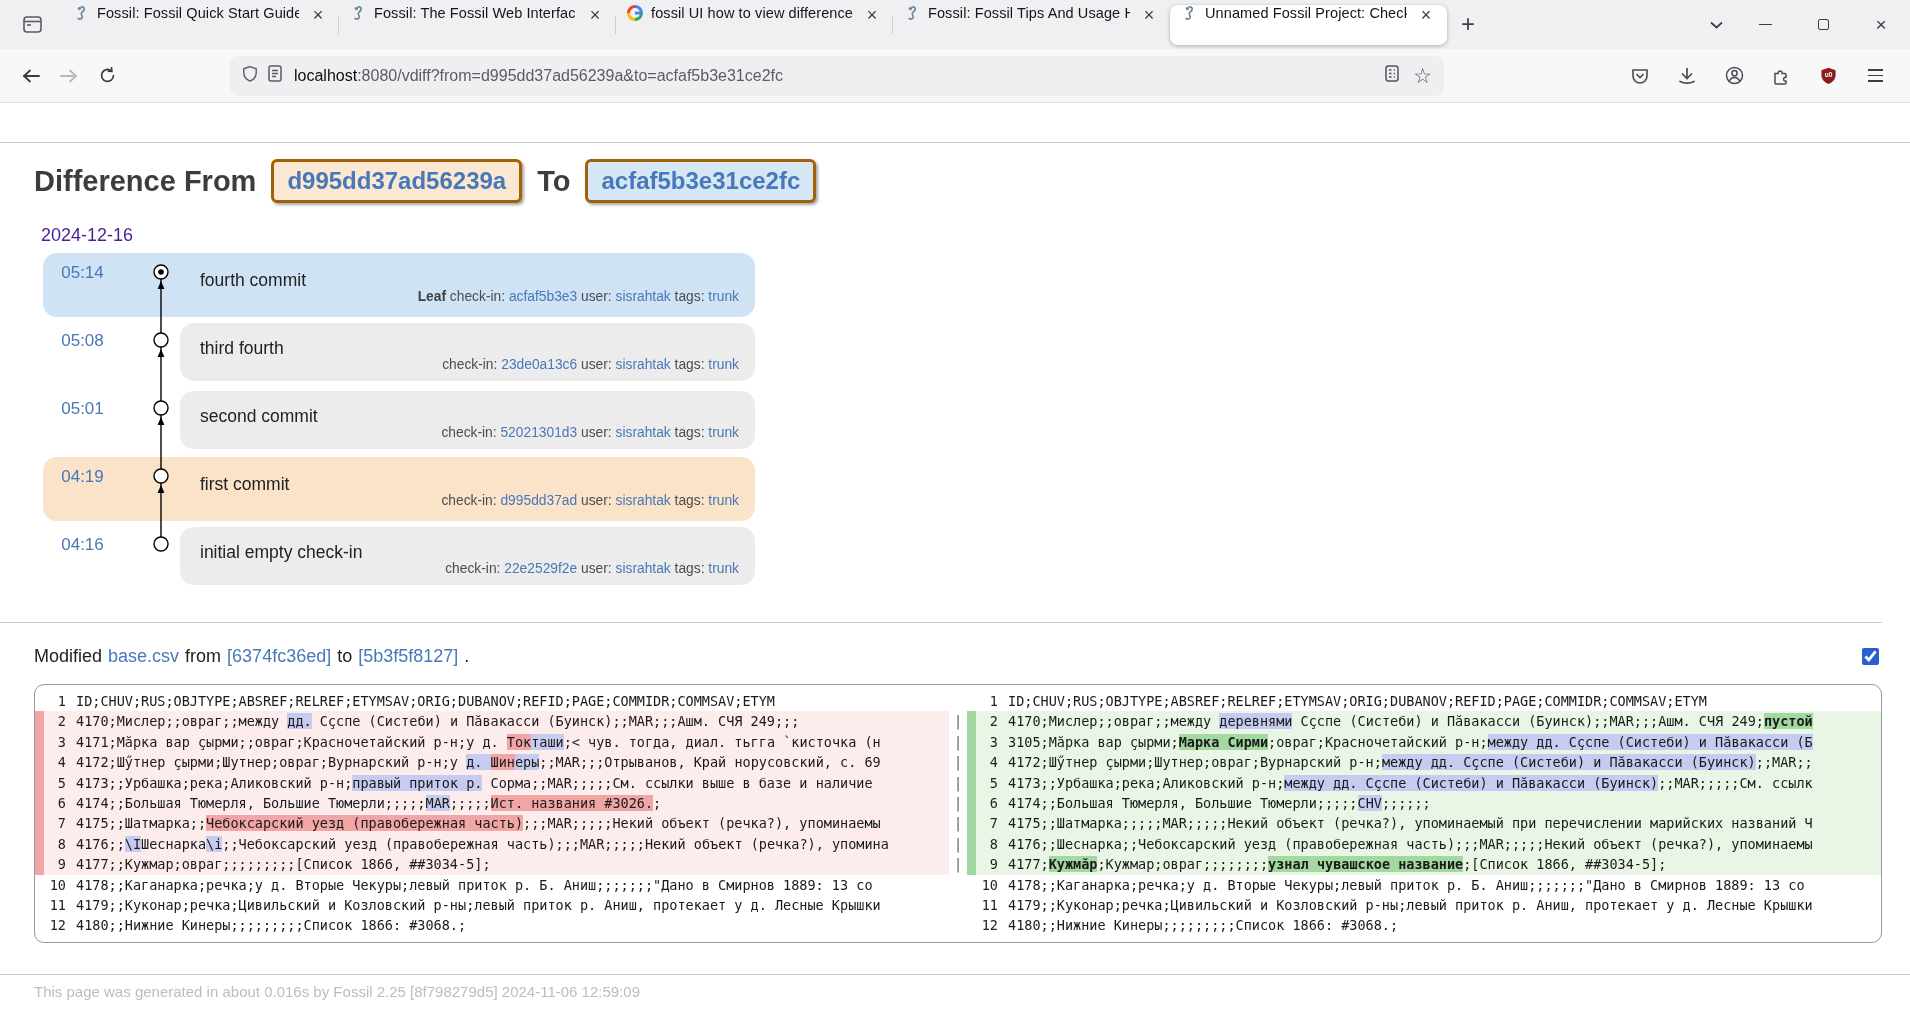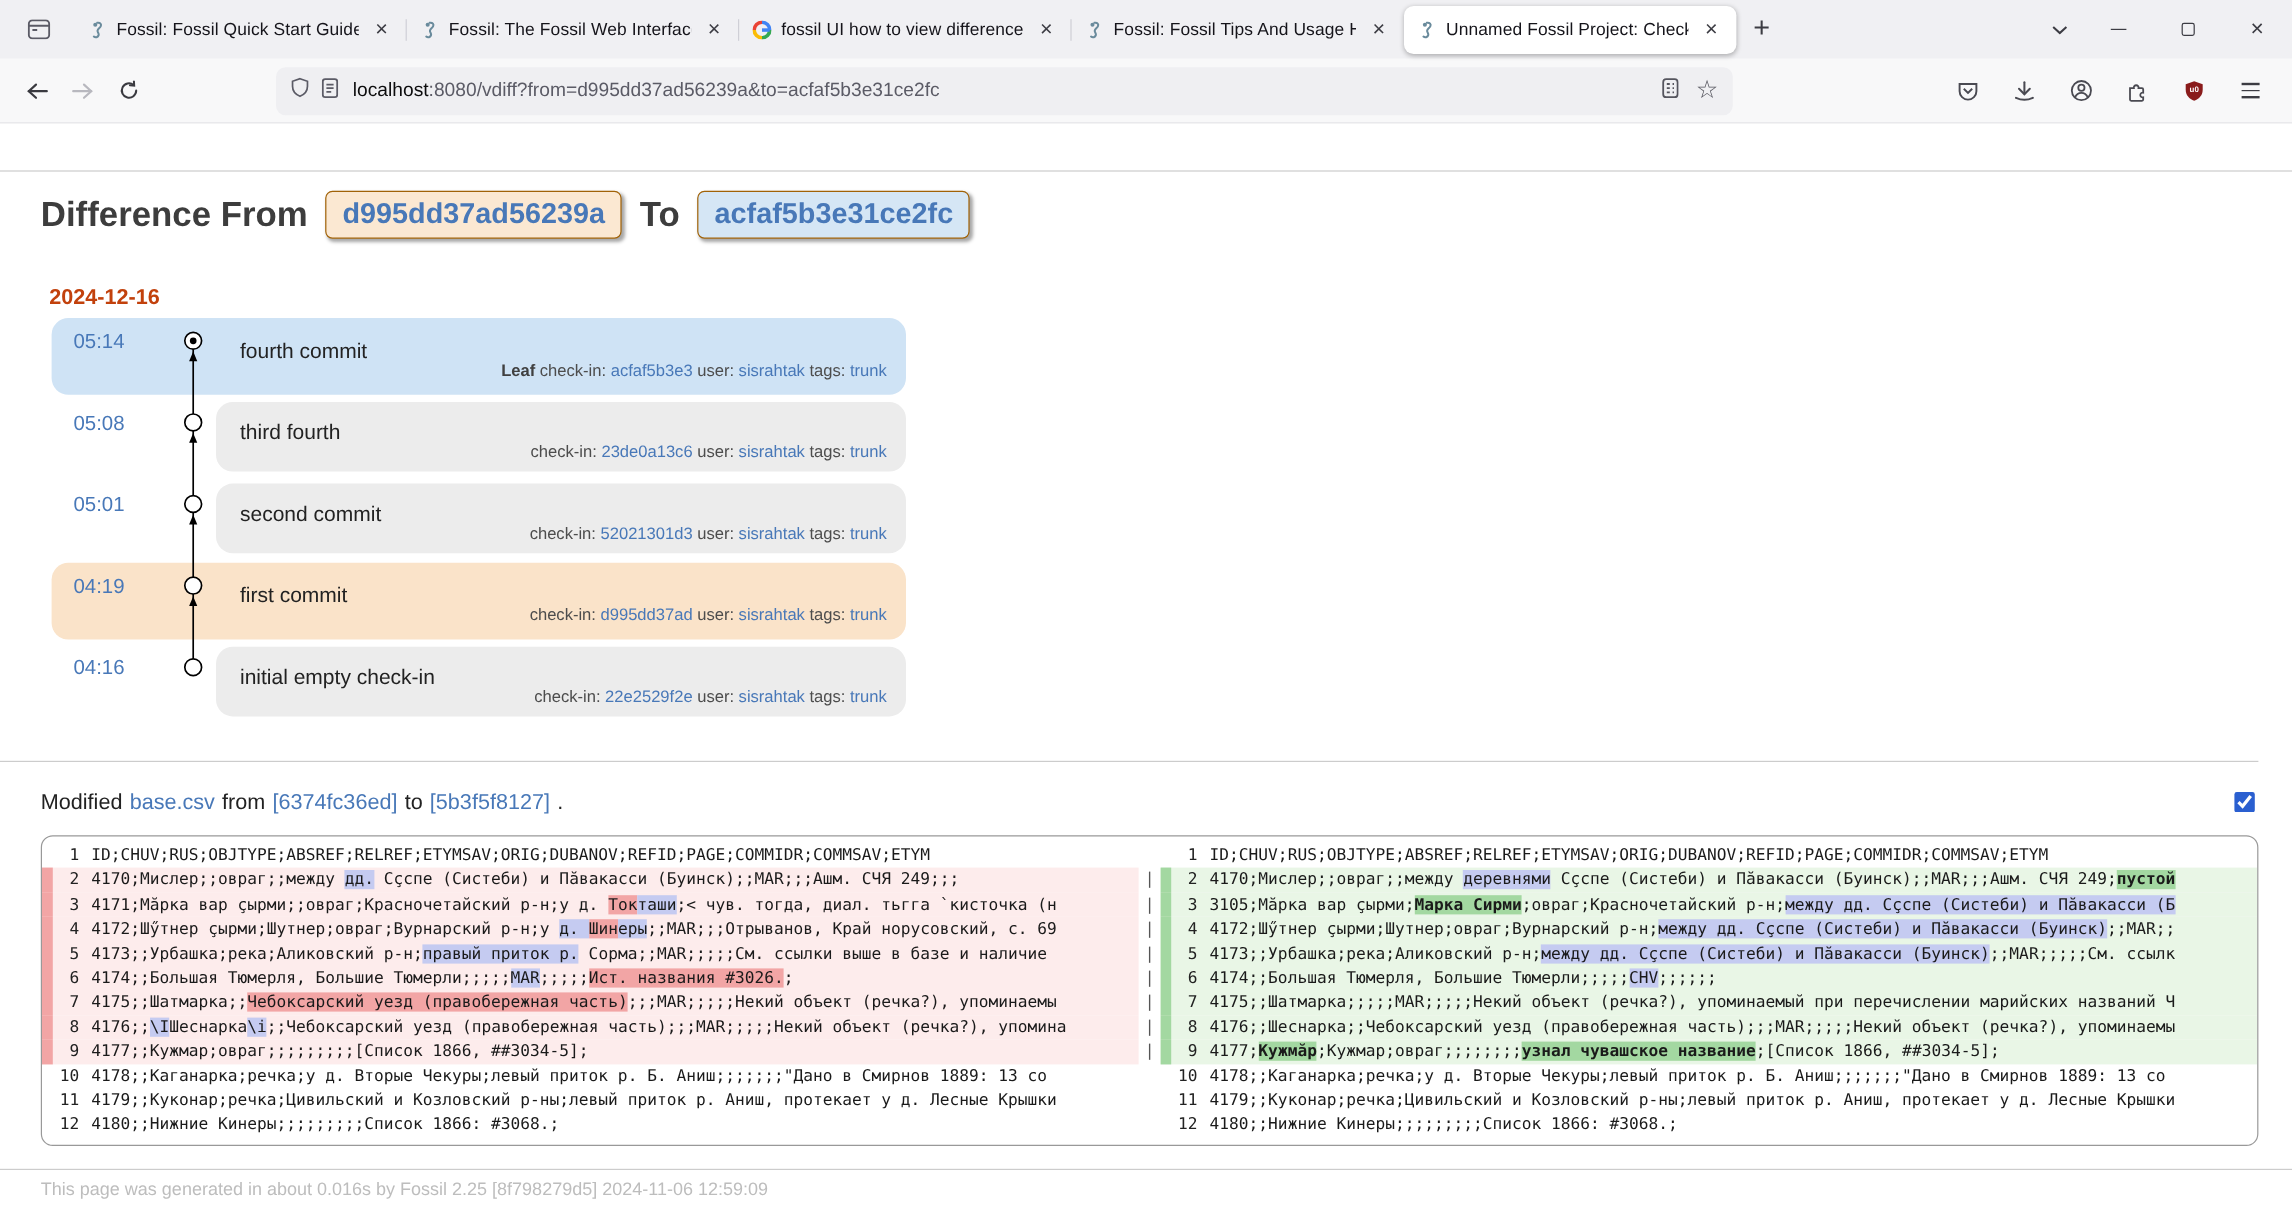--- a/index.html
+++ b/index.html
@@ -8,21 +8,21 @@
     --diff-del:#f2a5a5; --diff-ins:#a3d8a1; --diff-chg:#c5cbf1;
     --ublock-red:#8a1c1c; --accent-checkbox:#2a5fd0;
   }
   *{box-sizing:border-box}
   html,body{margin:0;padding:0}
   body{width:1910px;height:1013px;background:#fff;font-family:"Liberation Sans",sans-serif;overflow:hidden;position:relative}
 
   
   .tabbar{height:49px;background:#f0f0f3;display:flex;align-items:center;padding-left:8px}
   .fxview{width:36px;height:36px;display:flex;align-items:center;justify-content:center;border-radius:6px;margin:0 12px 0 6px}
-  .tab{width:277px;height:40px;margin:4px 0;display:flex;align-items:center;padding:0 10px;border-radius:8px;position:relative;color:#15141a;flex:0 0 auto;cursor:default}
+  .tab{width:277px;height:40px;margin:4px 0;display:flex;align-items:flex-start;padding:0 10px;border-radius:8px;position:relative;color:#15141a;flex:0 0 auto;cursor:default}
   .tab.active{background:#fff;box-shadow:0 1px 4px rgba(0,0,0,.28)}
   .tab:not(.active)+.tab:not(.active)::before{content:"";position:absolute;left:-1px;top:11px;bottom:11px;width:1px;background:#cfcfd6}
   .tab .favicon{width:17px;height:17px;flex:0 0 auto;display:flex;align-items:center;justify-content:center}
   .tab-title{flex:1;font-size:14.5px;white-space:nowrap;overflow:hidden;margin:0 8px;letter-spacing:.1px}
   .tab-close{font-size:18px;color:#3c3c43;width:22px;height:22px;line-height:21px;text-align:center;border-radius:4px;flex:0 0 auto}
   .newtab{font-size:24px;color:#3c3c43;width:38px;height:36px;line-height:34px;text-align:center;border-radius:6px;margin-left:2px}
   .tab-spacer{flex:1}
   .tabs-chevron{width:40px;height:36px;display:flex;align-items:center;justify-content:center;color:#3c3c43}
   .win-controls{display:flex;align-self:stretch}
   .winbtn{width:58px;display:flex;align-items:center;justify-content:center}
@@ -42,25 +42,25 @@
   .tool-icons{display:flex;align-items:center;margin-left:auto;gap:9px;padding-right:4px}
   .toolbtn{width:38px;height:38px;display:flex;align-items:center;justify-content:center;border-radius:6px;color:#4a4a52}
   .star{font-size:21px;color:#55555e}
   .hamburger{display:flex;flex-direction:column;gap:3.5px}
   .hamburger i{display:block;width:15px;height:1.7px;background:#3c3c43}
 
   
   .page{position:relative;height:909px;background:#fff}
   .topline{height:40px;border-bottom:1px solid #ccc}
   .heading{display:flex;align-items:center;gap:15px;margin:16px 0 0 34px;font-size:29px;font-weight:bold;color:#3d3d3d}
-  .hash-box{font-size:24px;font-weight:bold;color:var(--link);padding:5px 13px;border:1px solid #a16207;border-radius:6px;box-shadow:2px 2px 3px rgba(0,0,0,.35);cursor:pointer;text-decoration:none}
+  .hash-box{font-size:24px;font-weight:bold;color:var(--link);padding:5px 13px;border:3px solid #a16207;border-radius:6px;box-shadow:2px 2px 3px rgba(0,0,0,.35);cursor:pointer;text-decoration:none}
   .hash-from{background:#fbe8d2}
   .hash-to{background:#d5e6f5}
 
-  .tl-date{font-weight:bold;font-size:18px;color:#c2410c;margin:38px 0 6px 41px}
+  .tl-date{font-weight:normal;font-size:18px;color:#4c1d95;margin:22px 0 6px 41px}
   .timeline{position:relative;margin-left:37px}
   .tl-row{display:flex;position:relative;height:68px}
   .row-bg{position:absolute;left:6px;top:1px;width:712px;bottom:3px;border-radius:14px}
   .hl-to .row-bg{background:var(--sel-to)}
   .hl-from .row-bg{background:var(--sel-from)}
   .tl-time{width:105px;text-align:center;padding:11px 14px 0 0;font-size:17px;color:var(--link);position:relative;z-index:1;cursor:pointer}
   .tl-graphcell{width:38px;flex:0 0 auto}
   .tl-bubble{position:relative;z-index:1;margin-top:3px;width:575px;height:58px;border-radius:14px}
   .tl-row:not(.hl-to):not(.hl-from) .tl-bubble{background:var(--bubble)}
   .tl-comment{position:absolute;left:20px;top:15px;font-size:17.5px;color:#222}

